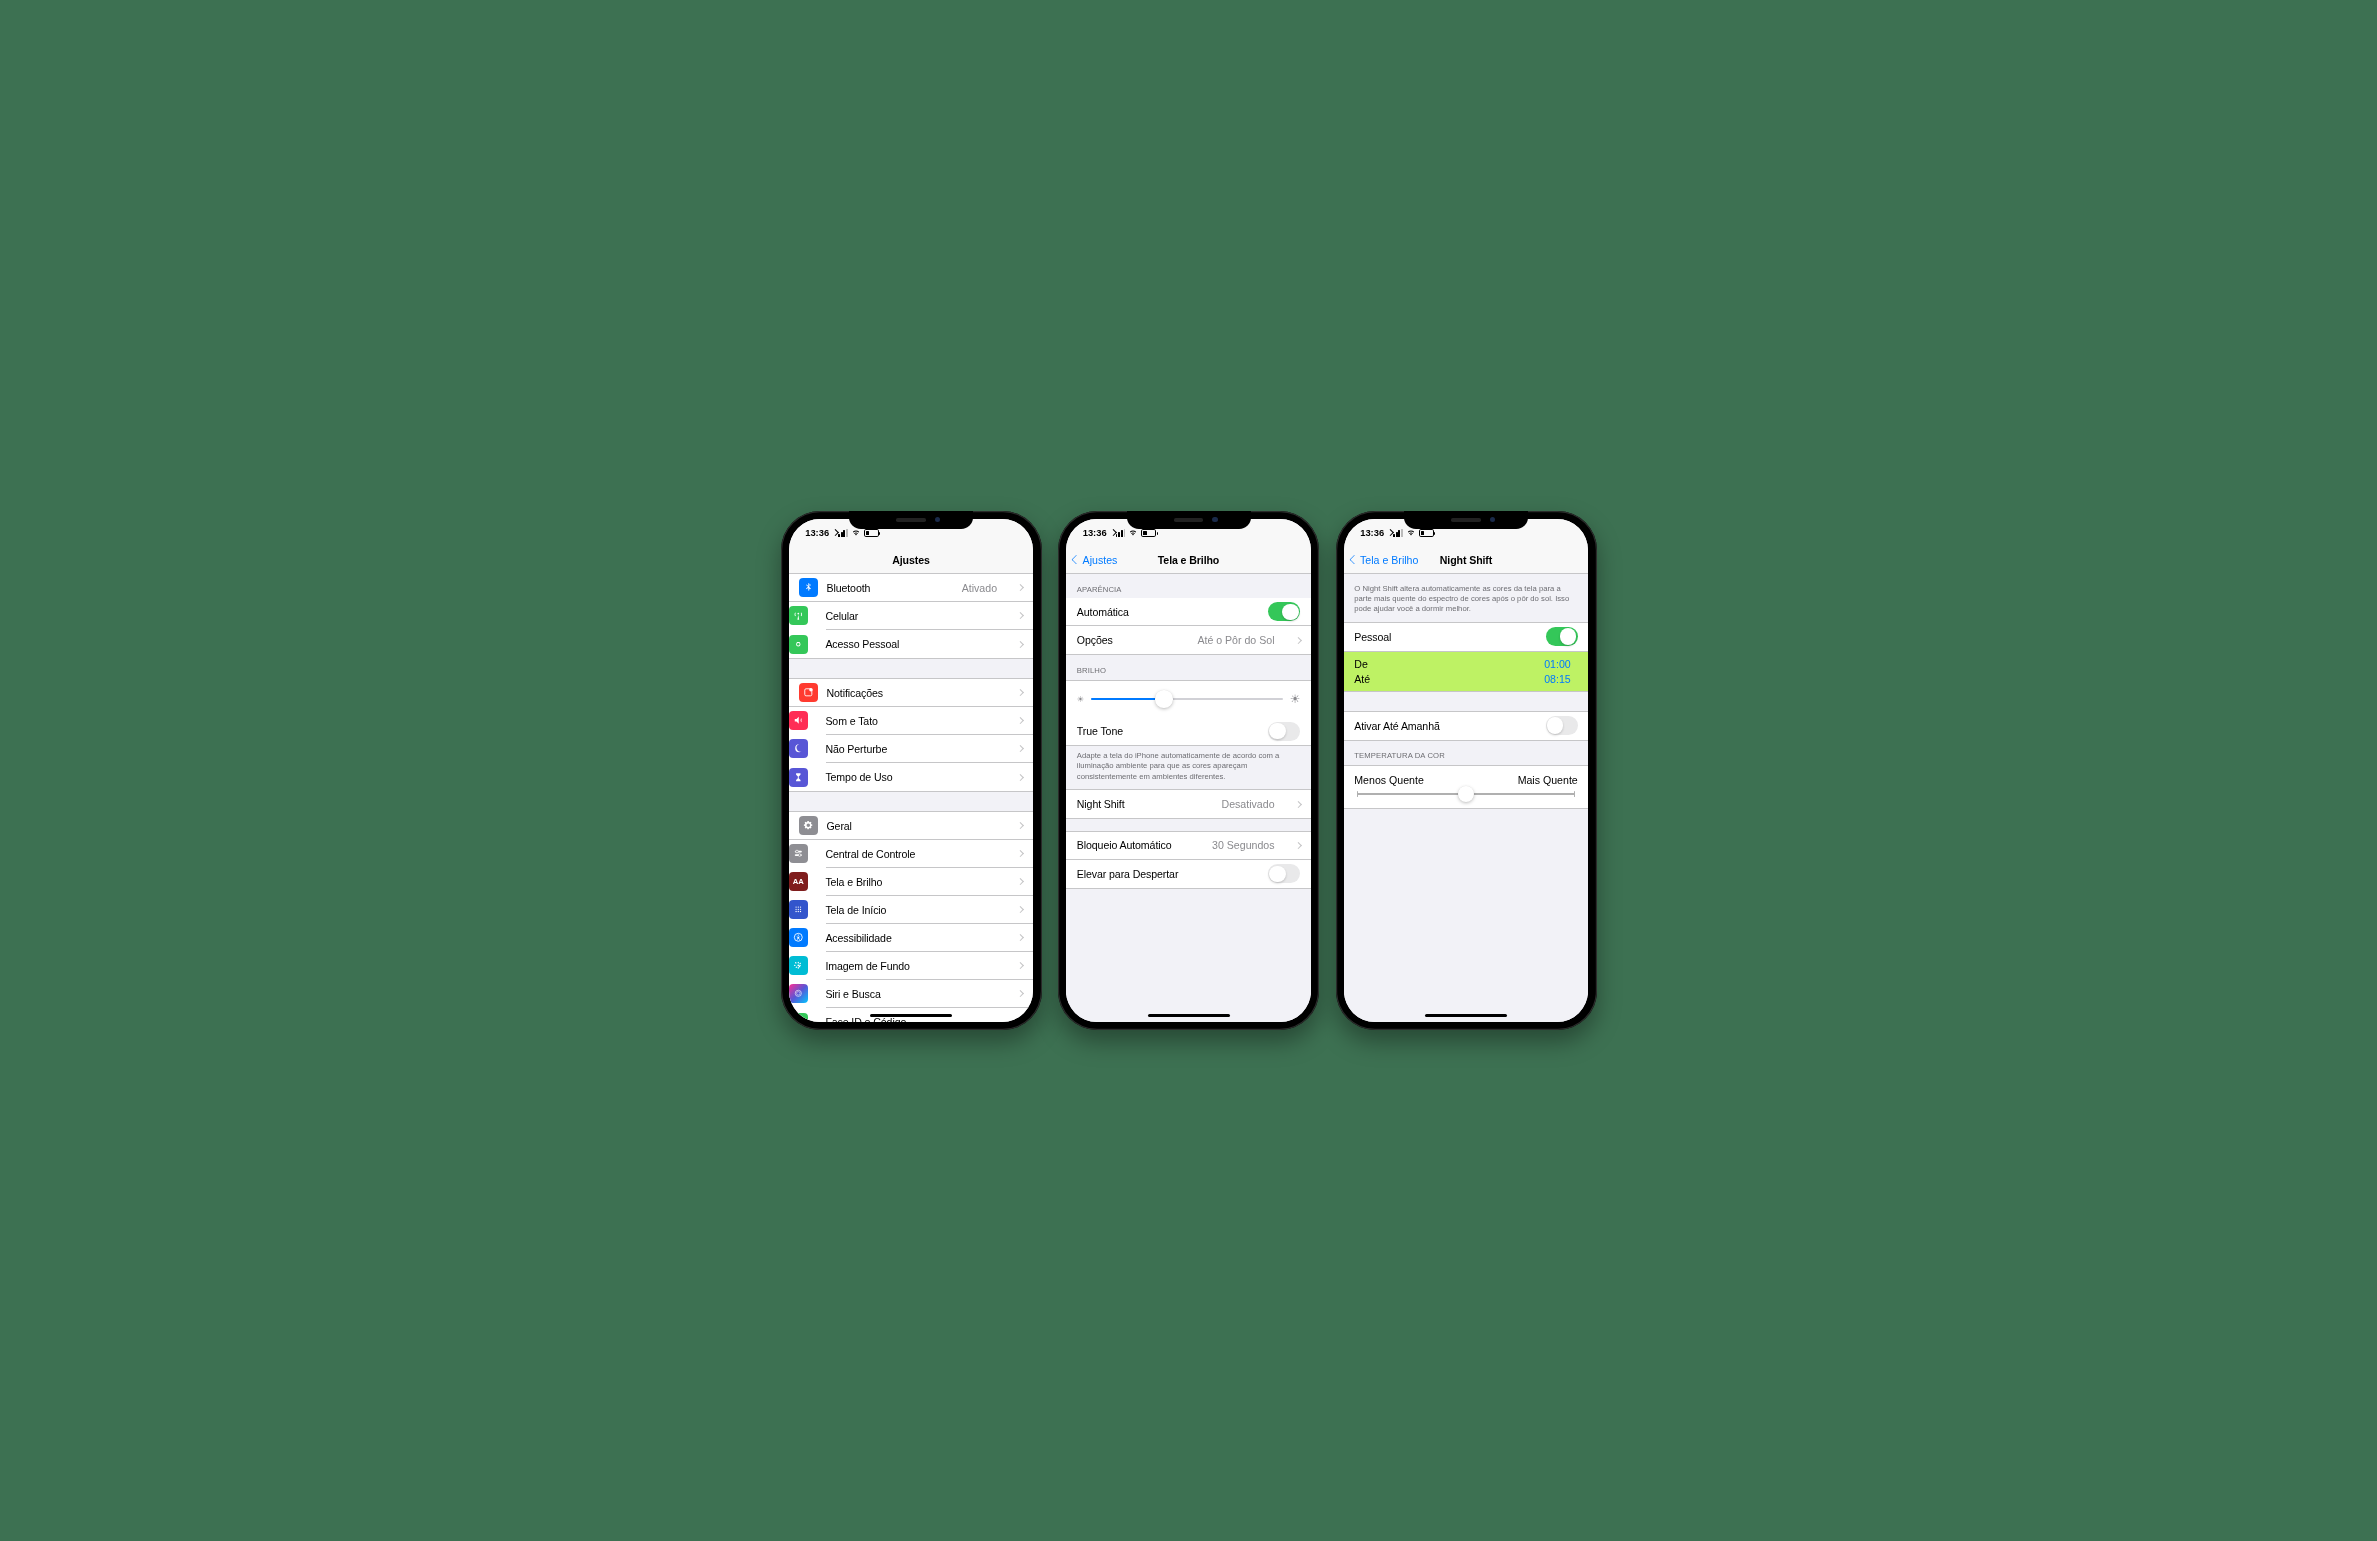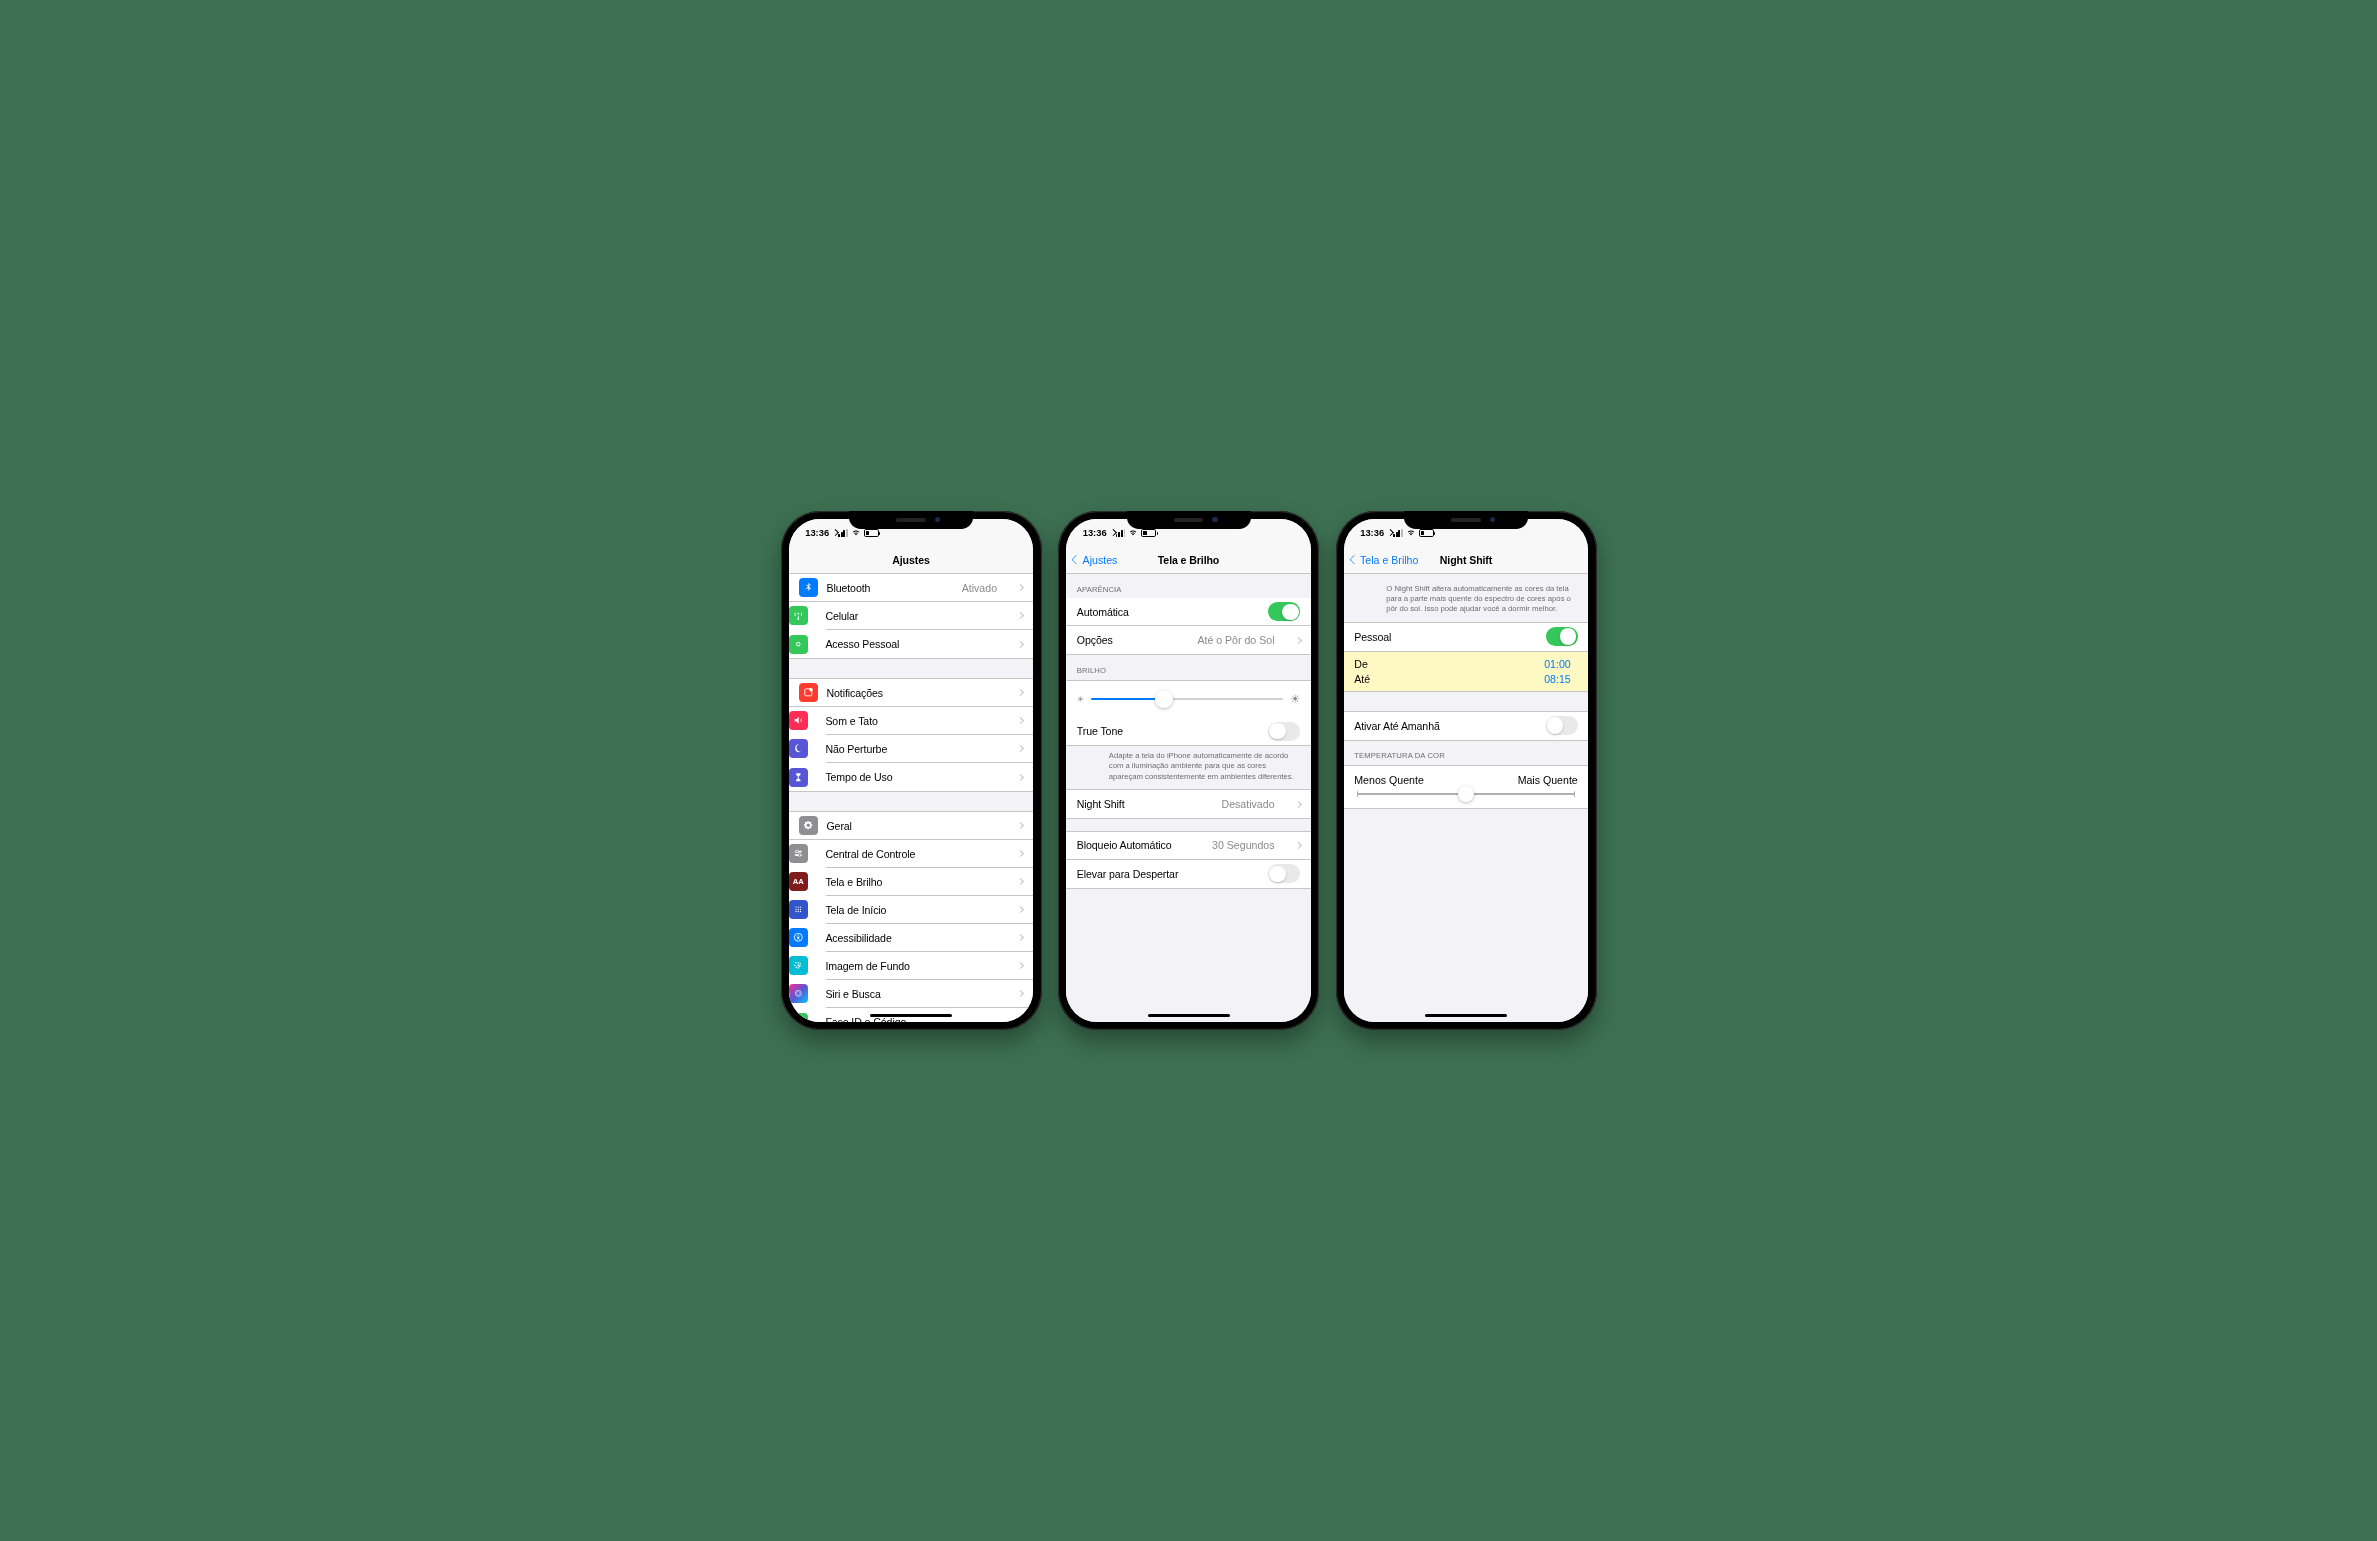--- a/index.html
+++ b/index.html
@@ -24,21 +24,21 @@
 
 .nav-header { height: 28px; display: flex; align-items: center; justify-content: center; position: relative; background: #f8f8f8; border-bottom: 0.3px solid #c6c6c8; }
 .nav-title { font-size: 10.6px; font-weight: 600; letter-spacing: -0.1px; }
 .nav-back { position: absolute; left: 7px; display: flex; align-items: center; color: #007aff; font-size: 10.6px; cursor: pointer; }
 .nav-back-chevron { display:inline-block; width:6.5px; height:6.5px; border: solid #007aff; border-width: 0 0 1.8px 1.8px; transform: rotate(45deg); margin-right: 2.9px; border-radius:0.6px; }
 
 .content { height: calc(100% - 55px); overflow-y: auto; background: #f2f2f7; }
 .content::-webkit-scrollbar { display:none; }
 
 .section-header { font-size: 7.7px; color: #6d6d72; padding: 10.6px 10.6px 4.7px; text-transform: uppercase; letter-spacing: 0.1px; }
-.section-footer { font-size: 7.7px; color: #6d6d72; padding: 4.7px 10.6px 7px; line-height: 1.35; margin-left: 32px; }
+.section-footer { font-size: 7.7px; color: #6d6d72; padding: 4.7px 10.6px 7px; line-height: 1.35; }
 
 .cell-group { background: #fff; border-top: 0.3px solid #c6c6c8; border-bottom: 0.3px solid #c6c6c8; }
 .cell { display: flex; align-items: center; min-height: 28px; padding: 0 10.6px; border-bottom: 0.3px solid #c6c6c8; position: relative; }
 .cell:last-child { border-bottom: none; }
 .cell.indented { margin-left: 37px; padding-left:0; }
 .cell.indented:last-child { border-bottom:none; }
 .cell .icon { width: 19px; height: 19px; border-radius: 4.1px; display:flex; align-items:center; justify-content:center; margin-right: 8.2px; flex-shrink:0; color:#fff; font-size:9.4px; }
 .cell .label { flex: 1; font-size: 10.6px; letter-spacing:-0.1px; }
 .cell .detail { color: #8a8a8e; font-size: 10.6px; margin-right: 21px; }
 .cell .chevron { width: 4.7px; height: 4.7px; border: solid #c4c4c6; border-width: 1.2px 1.2px 0 0; transform: rotate(45deg); }
@@ -67,21 +67,21 @@
 .radio.checked::after{ content:''; width:2.9px;height:5.3px;border:solid #fff;border-width:0 1.2px 1.2px 0; transform:rotate(45deg) translate(-0.6px,-0.6px); }
 
 .slider-row { padding: 9.4px 10.6px; background:#fff; display:flex; align-items:center; gap:7px; }
 .sun-sm,.sun-lg { color:#8a8a8e; }
 .sun-sm{font-size:8.2px}.sun-lg{font-size:11.8px}
 .slider { flex:1; height: 17.7px; position:relative; cursor:pointer; }
 .slider .track { position:absolute; top:50%; left:0; right:0; height:2.4px; margin-top:-1.2px; background:#d1d1d6; border-radius:1.2px; }
 .slider .fill { position:absolute; top:50%; left:0; height:2.4px; margin-top:-1.2px; background:#007aff; border-radius:1.2px; }
 .slider .thumb { position:absolute; top:50%; width:17.7px; height:17.7px; margin-top:-8.8px; margin-left:-8.8px; background:#fff; border-radius:50%; box-shadow:0 1.2px 3.5px rgba(0,0,0,.25),0 0 0 0.3px rgba(0,0,0,.05); }
 
-.twoline-cell { background:#fef9c3; padding: 5.9px 10.6px; border-top:0.3px solid #c6c6c8; border-bottom:0.3px solid #c6c6c8; display:flex; align-items:center; }
+.twoline-cell { background:#bef264; padding: 5.9px 10.6px; border-top:0.3px solid #c6c6c8; border-bottom:0.3px solid #c6c6c8; display:flex; align-items:center; }
 .twoline-left { flex:1; display:flex; flex-direction:column; gap:2.4px; font-size:10.6px; }
 .twoline-right { display:flex; flex-direction:column; gap:2.4px; align-items:flex-end; font-size:10.6px; color:#007aff; margin-right:7px; }
 
 .temp-labels { display:flex; justify-content:space-between; padding: 8.2px 10.6px 2.4px; background:#fff; font-size:10.6px; border-top:0.3px solid #c6c6c8; }
 .temp-slider-wrap { background:#fff; padding: 4.7px 13px 13px; border-bottom:0.3px solid #c6c6c8; }
 .temp-track { height:1.8px; background:#b0b0b0; position:relative; border-radius:0.6px; }
 .temp-track::before,.temp-track::after{content:'';position:absolute;top:-1.8px;width:1.8px;height:5.3px;background:#b0b0b0;border-radius:0.6px;}
 .temp-track::before{left:0}.temp-track::after{right:0}
 .temp-thumb { position:absolute; top:50%; left:50%; width:16.5px;height:16.5px;margin:-8.2px 0 0 -8.2px; background:#fff;border-radius:50%;box-shadow:0 1.2px 3.5px rgba(0,0,0,.25),0 0 0 0.3px rgba(0,0,0,.05); }
 

